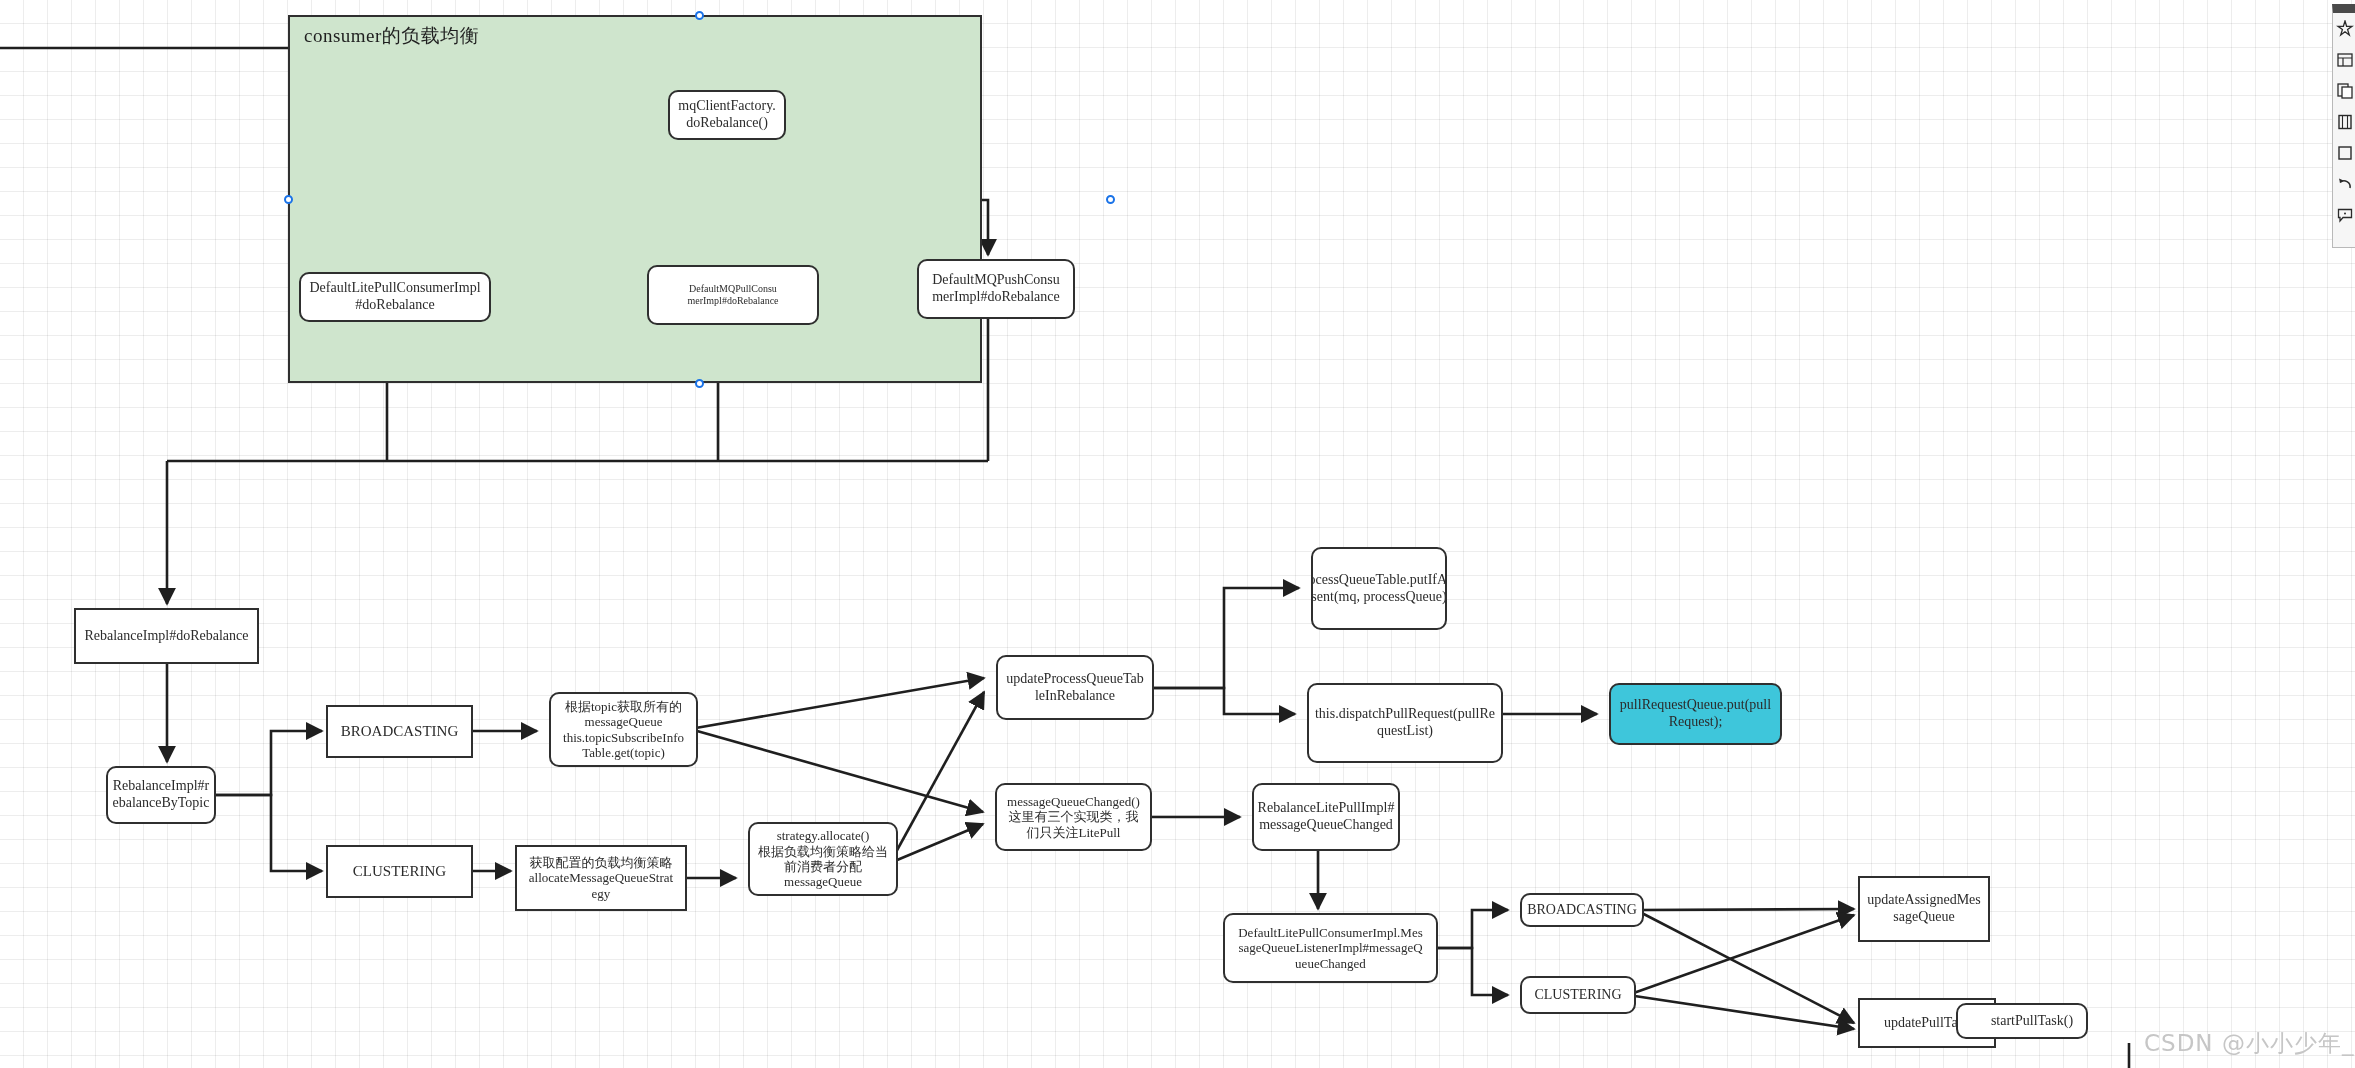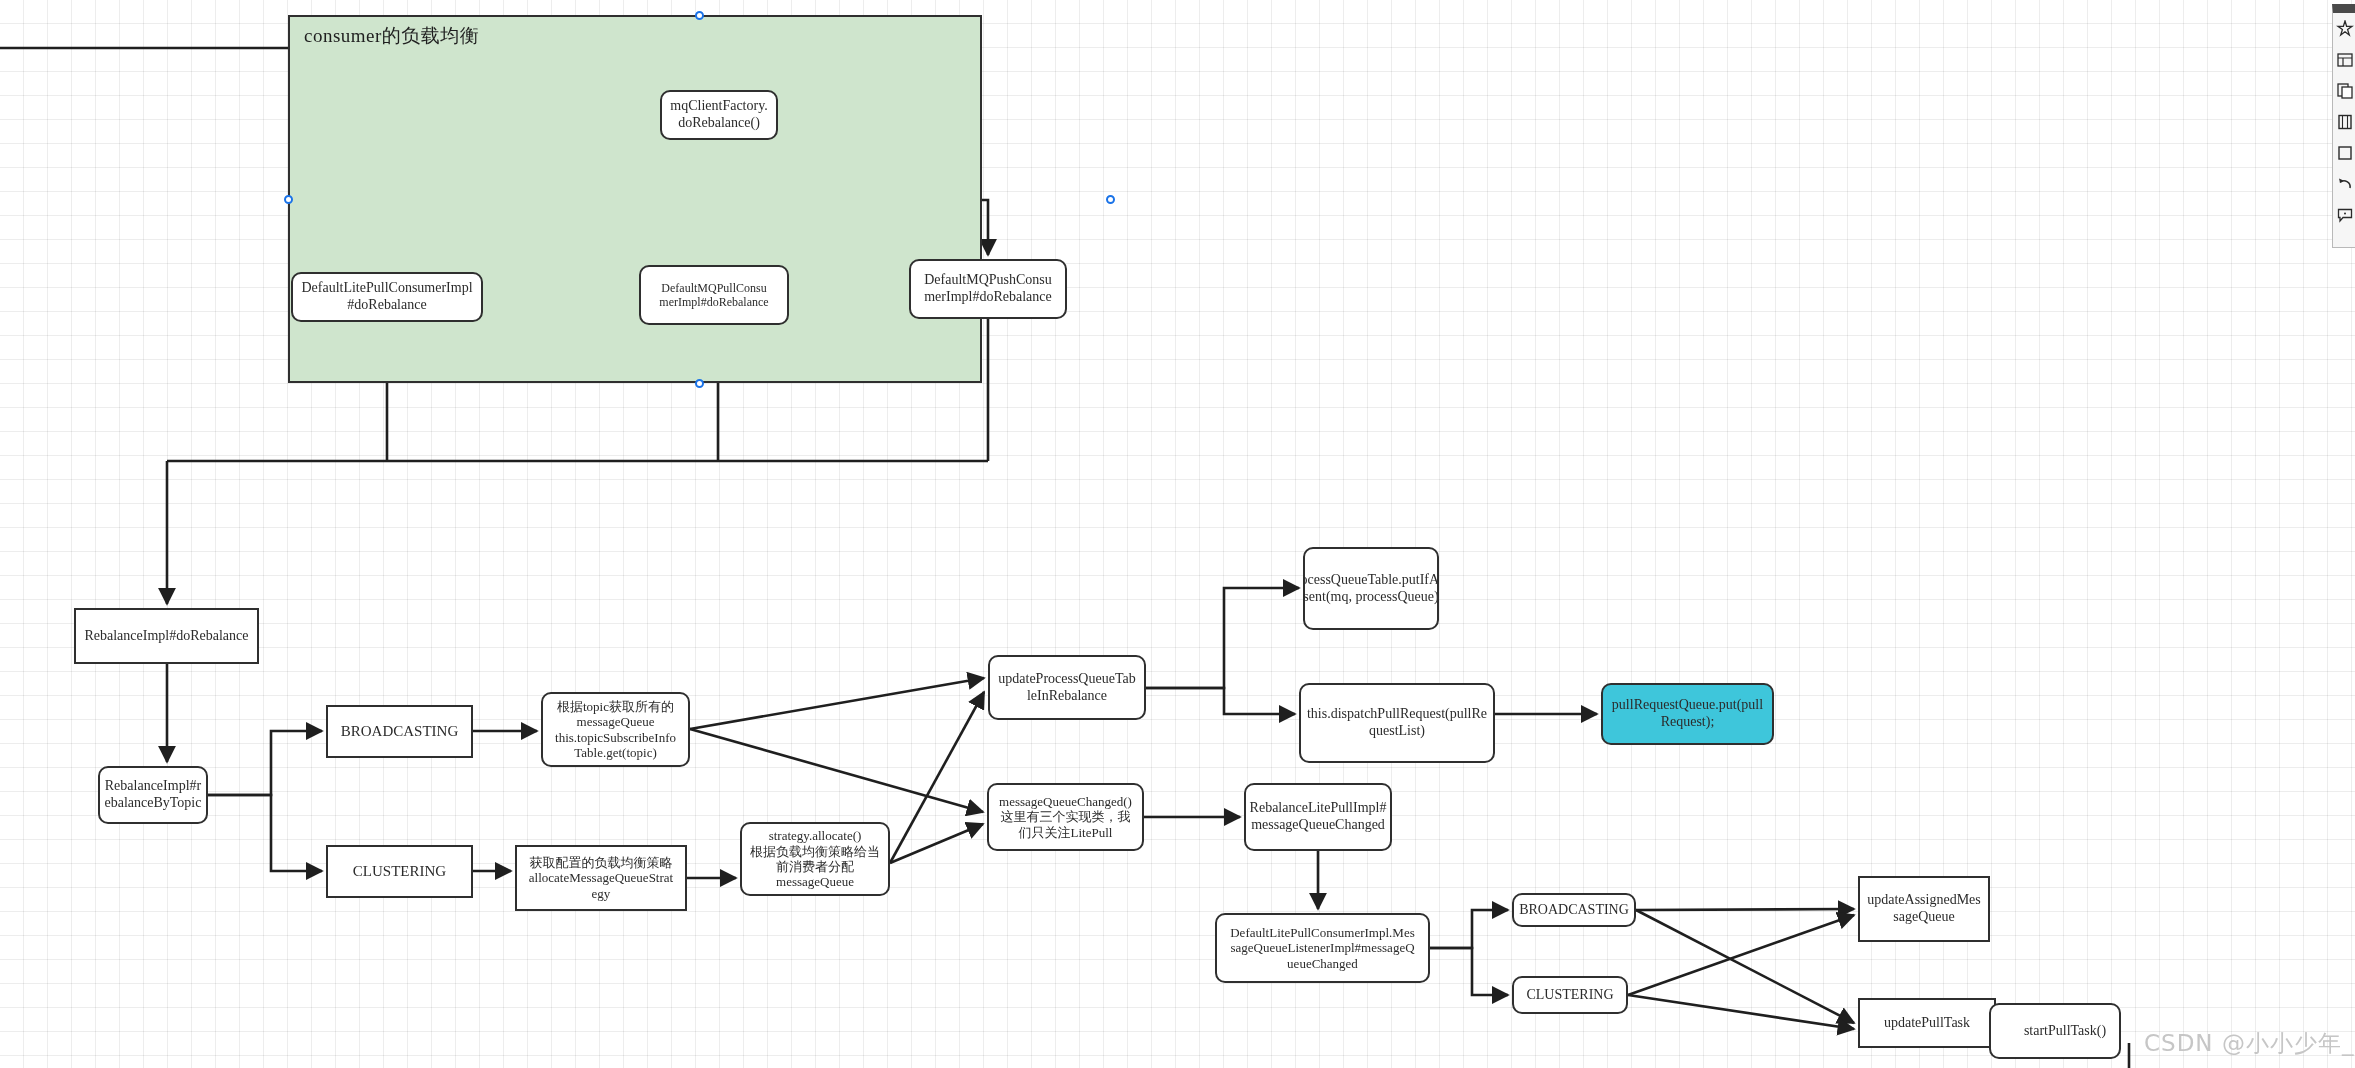--- a/index.html
+++ b/index.html
@@ -42,21 +42,21 @@
     background:#ffffff;
     border:2px solid #2f2f2f;
     display:flex;align-items:center;justify-content:center;
     text-align:center;
     color:#2b2b2b;
     line-height:1.18;
     padding:2px 4px;
     white-space:pre-line;
     overflow:hidden;
   }
-  .node.rounded{border-radius:10px;}
+  .node.rounded{border-radius:10px;margin-left:8px;}
   .node.cyan{background:#3ec6db;border-color:#2f2f2f;}
 
   
   .handle{
     position:absolute;width:9px;height:9px;border-radius:50%;
     background:#ffffff;border:2px solid #1a73e8;box-sizing:border-box;
   }
 
   
   .toolbar{
@@ -157,21 +157,21 @@
   <div class="handle" id="h-top" style="left: 694.5px; top: 10.5px;"></div>
   <div class="handle" id="h-left" style="left: 283.5px; top: 194.5px;"></div>
   <div class="handle" id="h-right" style="left: 1105.5px; top: 194.5px;"></div>
   <div class="handle" id="h-bottom" style="left: 694.5px; top: 378.5px;"></div>
 
   <div id="node-layer">
       <div class="node rounded" style="left: 660px; top: 90px; width: 118px; height: 50px; font-size: 14px; background: rgb(255, 255, 255);"><span>mqClientFactory.
 doRebalance()</span></div>
       <div class="node rounded" style="left: 291px; top: 272px; width: 192px; height: 50px; font-size: 14px; background: rgb(255, 255, 255);"><span>DefaultLitePullConsumerImpl
 #doRebalance</span></div>
-      <div class="node rounded" style="left: 639px; top: 265px; width: 150px; height: 60px; font-size: 12px; background: rgb(255, 255, 255);"><span>DefaultMQPullConsu
+      <div class="node rounded" style="left: 639px; top: 265px; width: 172px; height: 60px; font-size: 10px; background: rgb(255, 255, 255);"><span>DefaultMQPullConsu
 merImpl#doRebalance</span></div>
       <div class="node rounded" style="left: 909px; top: 259px; width: 158px; height: 60px; font-size: 14px; background: rgb(255, 255, 255);"><span>DefaultMQPushConsu
 merImpl#doRebalance</span></div>
       <div class="node" style="left: 74px; top: 608px; width: 185px; height: 56px; font-size: 14px; background: rgb(255, 255, 255);"><span>RebalanceImpl#doRebalance</span></div>
       <div class="node rounded" style="left: 98px; top: 766px; width: 110px; height: 58px; font-size: 14px; background: rgb(255, 255, 255);"><span>RebalanceImpl#r
 ebalanceByTopic</span></div>
       <div class="node" style="left: 326px; top: 705px; width: 147px; height: 53px; font-size: 15px; background: rgb(255, 255, 255);"><span>BROADCASTING</span></div>
       <div class="node" style="left: 326px; top: 845px; width: 147px; height: 53px; font-size: 15px; background: rgb(255, 255, 255);"><span>CLUSTERING</span></div>
       <div class="node rounded" style="left: 541px; top: 692px; width: 149px; height: 75px; font-size: 13px; background: rgb(255, 255, 255);"><span>根据topic获取所有的
 messageQueue
@@ -198,21 +198,21 @@
       <div class="node rounded" style="left: 1244px; top: 783px; width: 148px; height: 68px; font-size: 14px; background: rgb(255, 255, 255);"><span>RebalanceLitePullImpl#
 messageQueueChanged</span></div>
       <div class="node rounded" style="left: 1215px; top: 913px; width: 215px; height: 70px; font-size: 13px; background: rgb(255, 255, 255);"><span>DefaultLitePullConsumerImpl.Mes
 sageQueueListenerImpl#messageQ
 ueueChanged</span></div>
       <div class="node rounded" style="left: 1512px; top: 893px; width: 124px; height: 34px; font-size: 14px; background: rgb(255, 255, 255);"><span>BROADCASTING</span></div>
       <div class="node rounded" style="left: 1512px; top: 976px; width: 116px; height: 38px; font-size: 14px; background: rgb(255, 255, 255);"><span>CLUSTERING</span></div>
       <div class="node" style="left: 1858px; top: 876px; width: 132px; height: 66px; font-size: 14px; background: rgb(255, 255, 255);"><span>updateAssignedMes
 sageQueue</span></div>
       <div class="node" style="left: 1858px; top: 998px; width: 138px; height: 50px; font-size: 14px; background: rgb(255, 255, 255);"><span>updatePullTask</span></div>
-      <div class="node rounded" style="left: 1989px; top: 1003px; width: 132px; height: 56px; font-size: 14px; background: rgb(255, 255, 255); padding-left: 24px;"><span>startPullTask()</span></div>
+      <div class="node rounded" style="left: 1948px; top: 1003px; width: 132px; height: 36px; font-size: 14px; background: rgb(255, 255, 255); padding-left: 24px;"><span>startPullTask()</span></div>
     </div>
 
   <div class="toolbar" id="toolbar" style="left: 2332px; top: 4px; width: 26px; height: 244px;">
     <div class="tool-ico">
       <svg width="18" height="18" viewBox="0 0 18 18">
         <path d="M9 1 L10.6 6.3 L16 6.3 L11.6 9.6 L13.3 15 L9 11.7 L4.7 15 L6.4 9.6 L2 6.3 L7.4 6.3 Z" fill="none" stroke="#2a2a2a" stroke-width="1.3"></path>
       </svg>
     </div>
     <div class="tool-ico">
       <svg width="18" height="18" viewBox="0 0 18 18">

